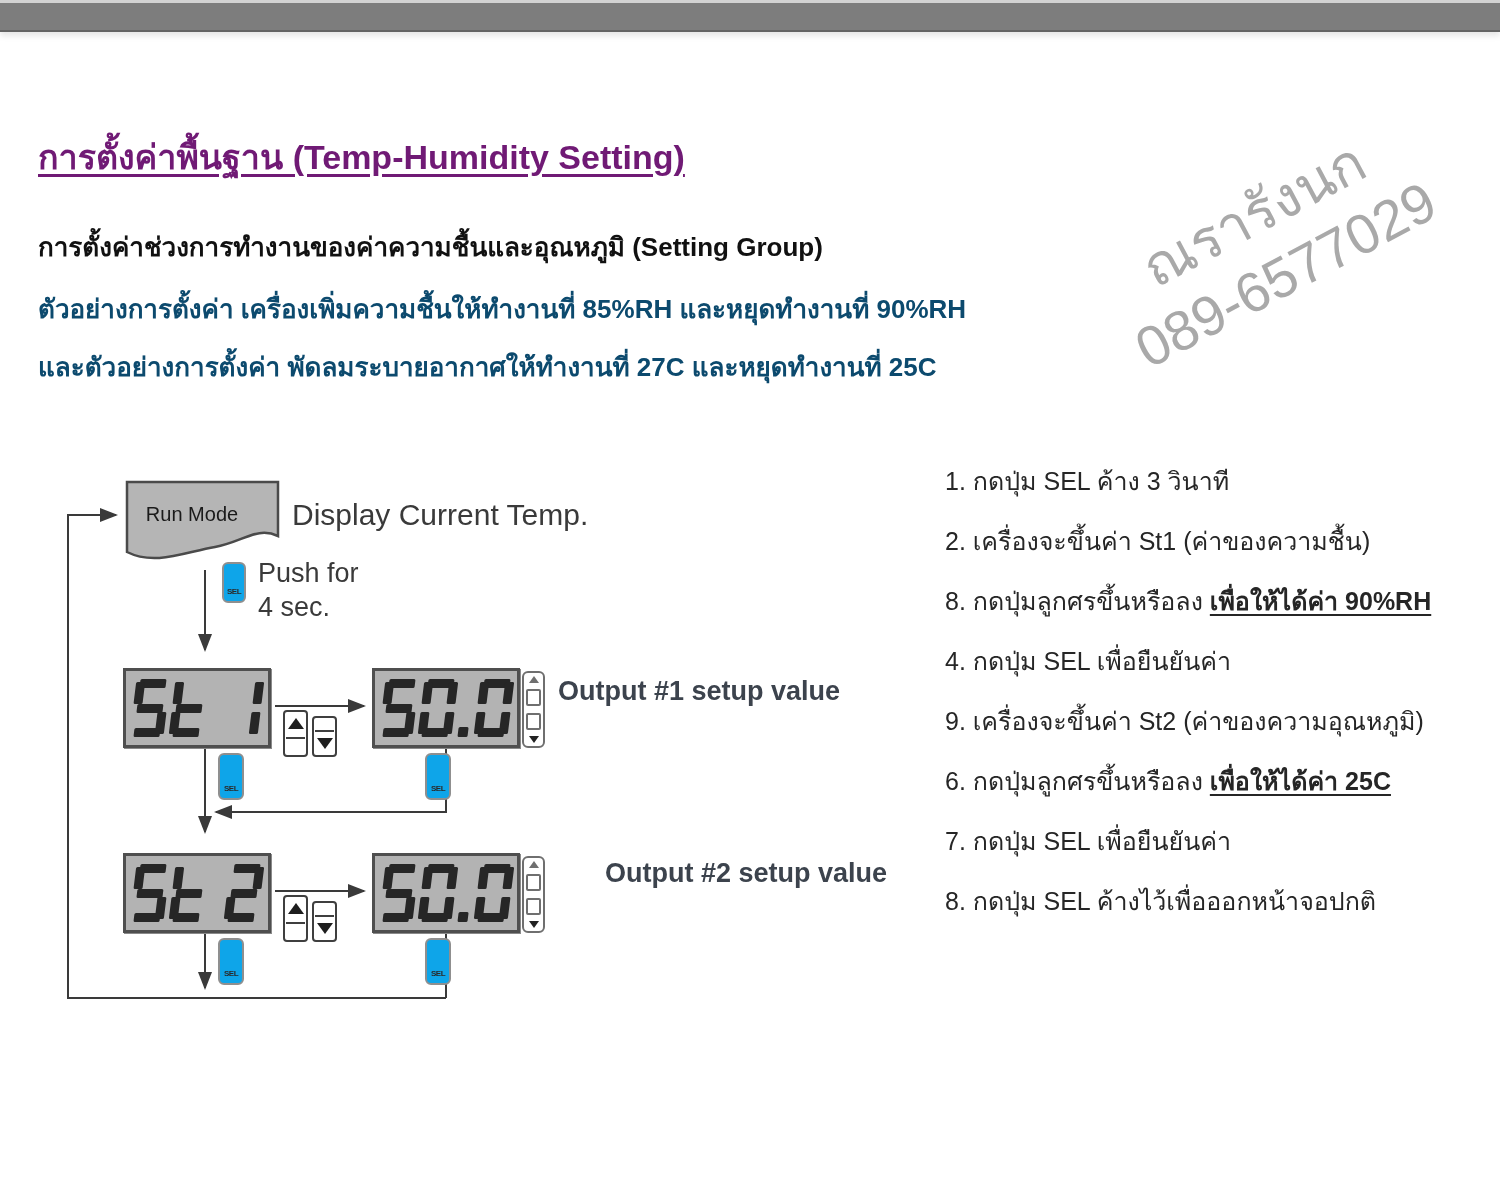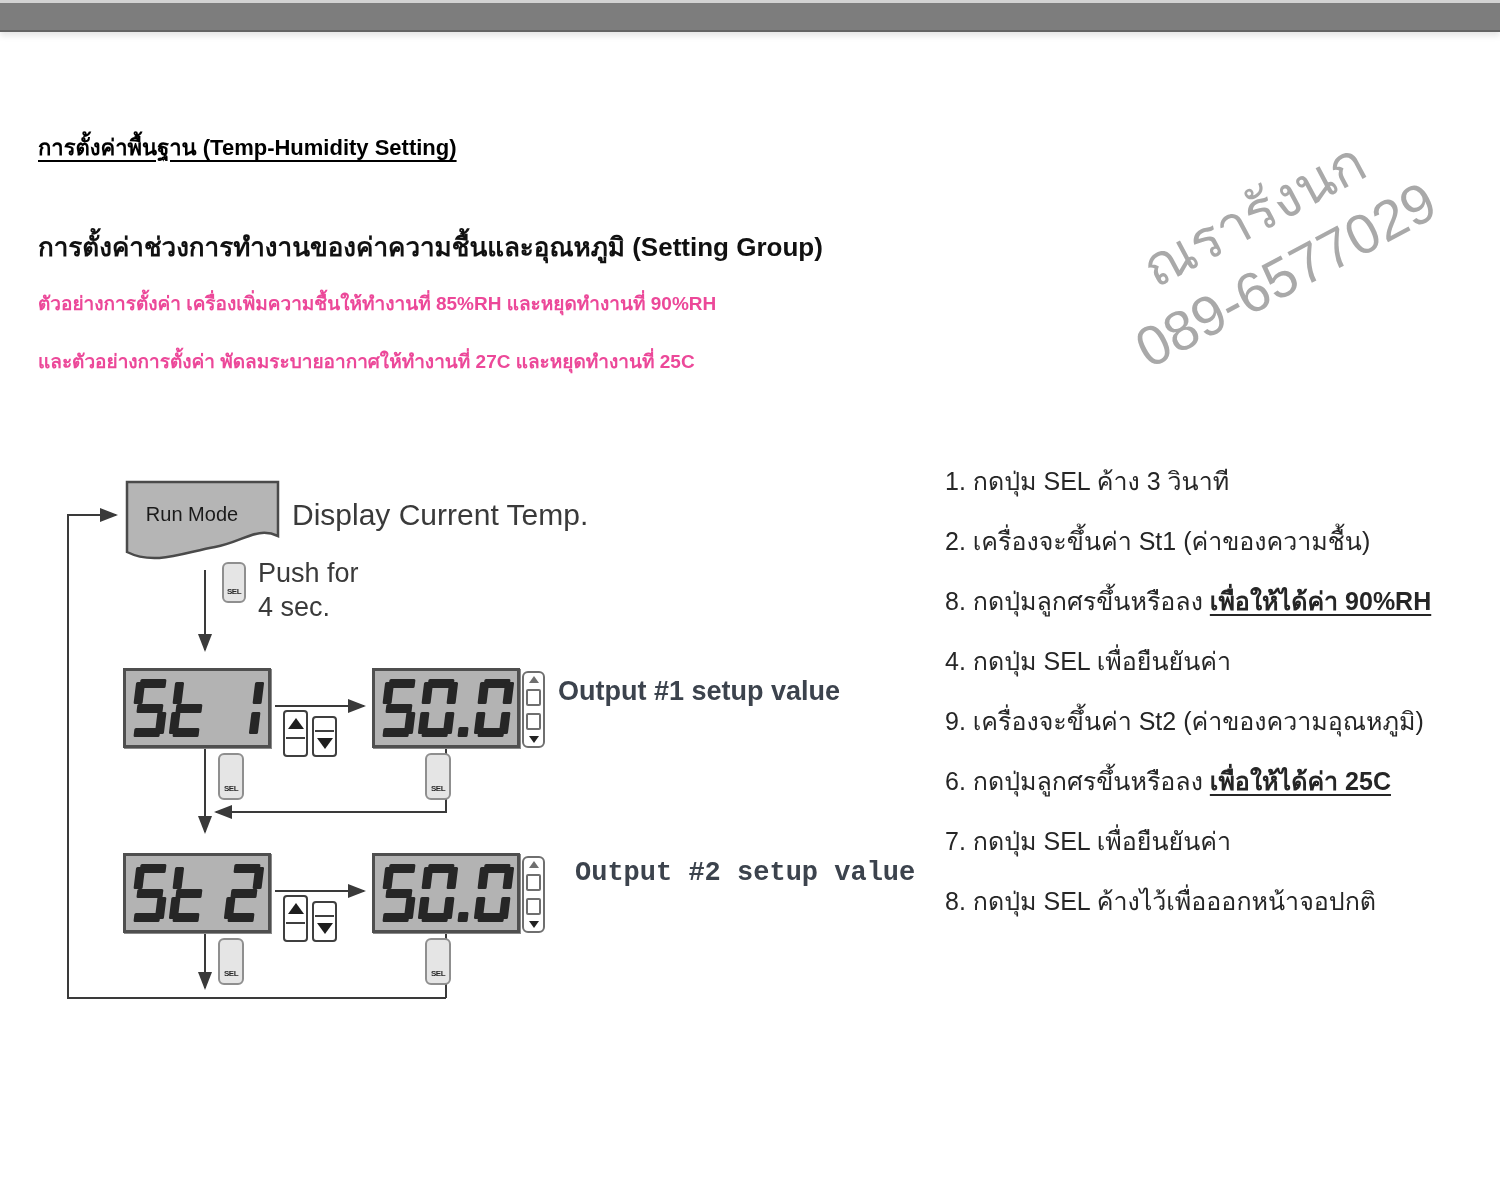--- a/index.html
+++ b/index.html
@@ -9,25 +9,25 @@
   }
   .abs{position:absolute;}
   
   .top-bar{
     left:0;top:0;width:1500px;height:32px;background:#7d7d7d;
     border-top:3px solid #d2d2d2;border-bottom:2px solid #636363;box-sizing:border-box;
     box-shadow:0 4px 6px rgba(0,0,0,0.10);
   }
   
   .doc-title{
-    left:38px;top:130px;font-size:22px;font-weight:bold;color:#000000;
+    left:38px;top:130px;font-size:34px;font-weight:bold;color:#701a75;
     text-decoration:underline;text-underline-offset:5px;white-space:nowrap;
   }
   .doc-subtitle{left:38px;top:226px;font-size:26px;font-weight:bold;color:#111;white-space:nowrap;}
-  .red-line{font-size:19px;font-weight:bold;color:#ec4899;white-space:nowrap;}
+  .red-line{font-size:26px;font-weight:bold;color:#0c4a6e;white-space:nowrap;}
   .red-1{left:38px;top:288px;}
   .red-2{left:38px;top:346px;}
   
   .watermark{
     left:1040px;top:80px;width:460px;height:330px;display:flex;align-items:center;justify-content:center;
     pointer-events:none;
   }
   .watermark-inner{
     transform:rotate(-28deg);text-align:center;color:#9e9e9e;opacity:0.88;
     font-size:56px;line-height:1.22;white-space:nowrap;
@@ -55,21 +55,21 @@
   .seg-b{right:0;top:3px;width:9px;height:22px;}
   .seg-e{left:0;bottom:3px;width:9px;height:22px;}
   .seg-c{right:0;bottom:3px;width:9px;height:22px;}
   .seg-dp{position:absolute;bottom:0;left:1px;width:10px;height:10px;background:#262626;border-radius:1.5px;}
   .pos-st1{left:123px;top:668px;}
   .pos-v1{left:372px;top:668px;}
   .pos-st2{left:123px;top:853px;}
   .pos-v2{left:372px;top:853px;}
   
   .sel-key{
-    width:26px;height:47px;background:#e5e5e5;border:2px solid #8f8f8f;border-radius:6px;box-sizing:border-box;
+    width:26px;height:47px;background:#0ea5e9;border:2px solid #8f8f8f;border-radius:6px;box-sizing:border-box;
   }
   .sel-key .sel-txt{
     position:absolute;bottom:5px;left:0;width:100%;text-align:center;
     font-size:8px;font-weight:bold;color:#2a2a2a;letter-spacing:-0.5px;
   }
   .sel-key{position:absolute;}
   .sel-small{width:24px;height:41px;}
   .pos-sel-push{left:222px;top:562px;}
   .pos-sel-a{left:218px;top:753px;}
   .pos-sel-b{left:425px;top:753px;}
@@ -100,21 +100,21 @@
     box-sizing:border-box;display:flex;flex-direction:column;align-items:center;justify-content:space-between;
     padding:3px 0;
   }
   .spinner .s-tri-up{width:0;height:0;border-left:5px solid transparent;border-right:5px solid transparent;border-bottom:7px solid #6f6f6f;}
   .spinner .s-tri-down{width:0;height:0;border-left:5px solid transparent;border-right:5px solid transparent;border-top:7px solid #222;}
   .spinner .s-cell{width:15px;height:17px;background:#fff;border:2px solid #6f6f6f;border-radius:2px;box-sizing:border-box;}
   .pos-spin1{left:522px;top:671px;}
   .pos-spin2{left:522px;top:856px;}
   .output-caption{font-size:27px;font-weight:bold;color:#3c434d;white-space:nowrap;}
   .pos-cap1{left:558px;top:676px;}
-  .pos-cap2{left:575px;top:858px;font-family:Liberation Mono, monospace;}
+  .pos-cap2{left:605px;top:858px;}
   
   .steps{left:945px;top:464px;width:560px;}
   .step-item{font-size:25px;color:#262626;line-height:34px;margin-bottom:26px;white-space:nowrap;}
   .step-bold{font-weight:bold;text-decoration:underline;text-underline-offset:4px;margin-top:32px;}
 </style>
 </head>
 <body>
 
 <div class="abs top-bar"></div>
 

